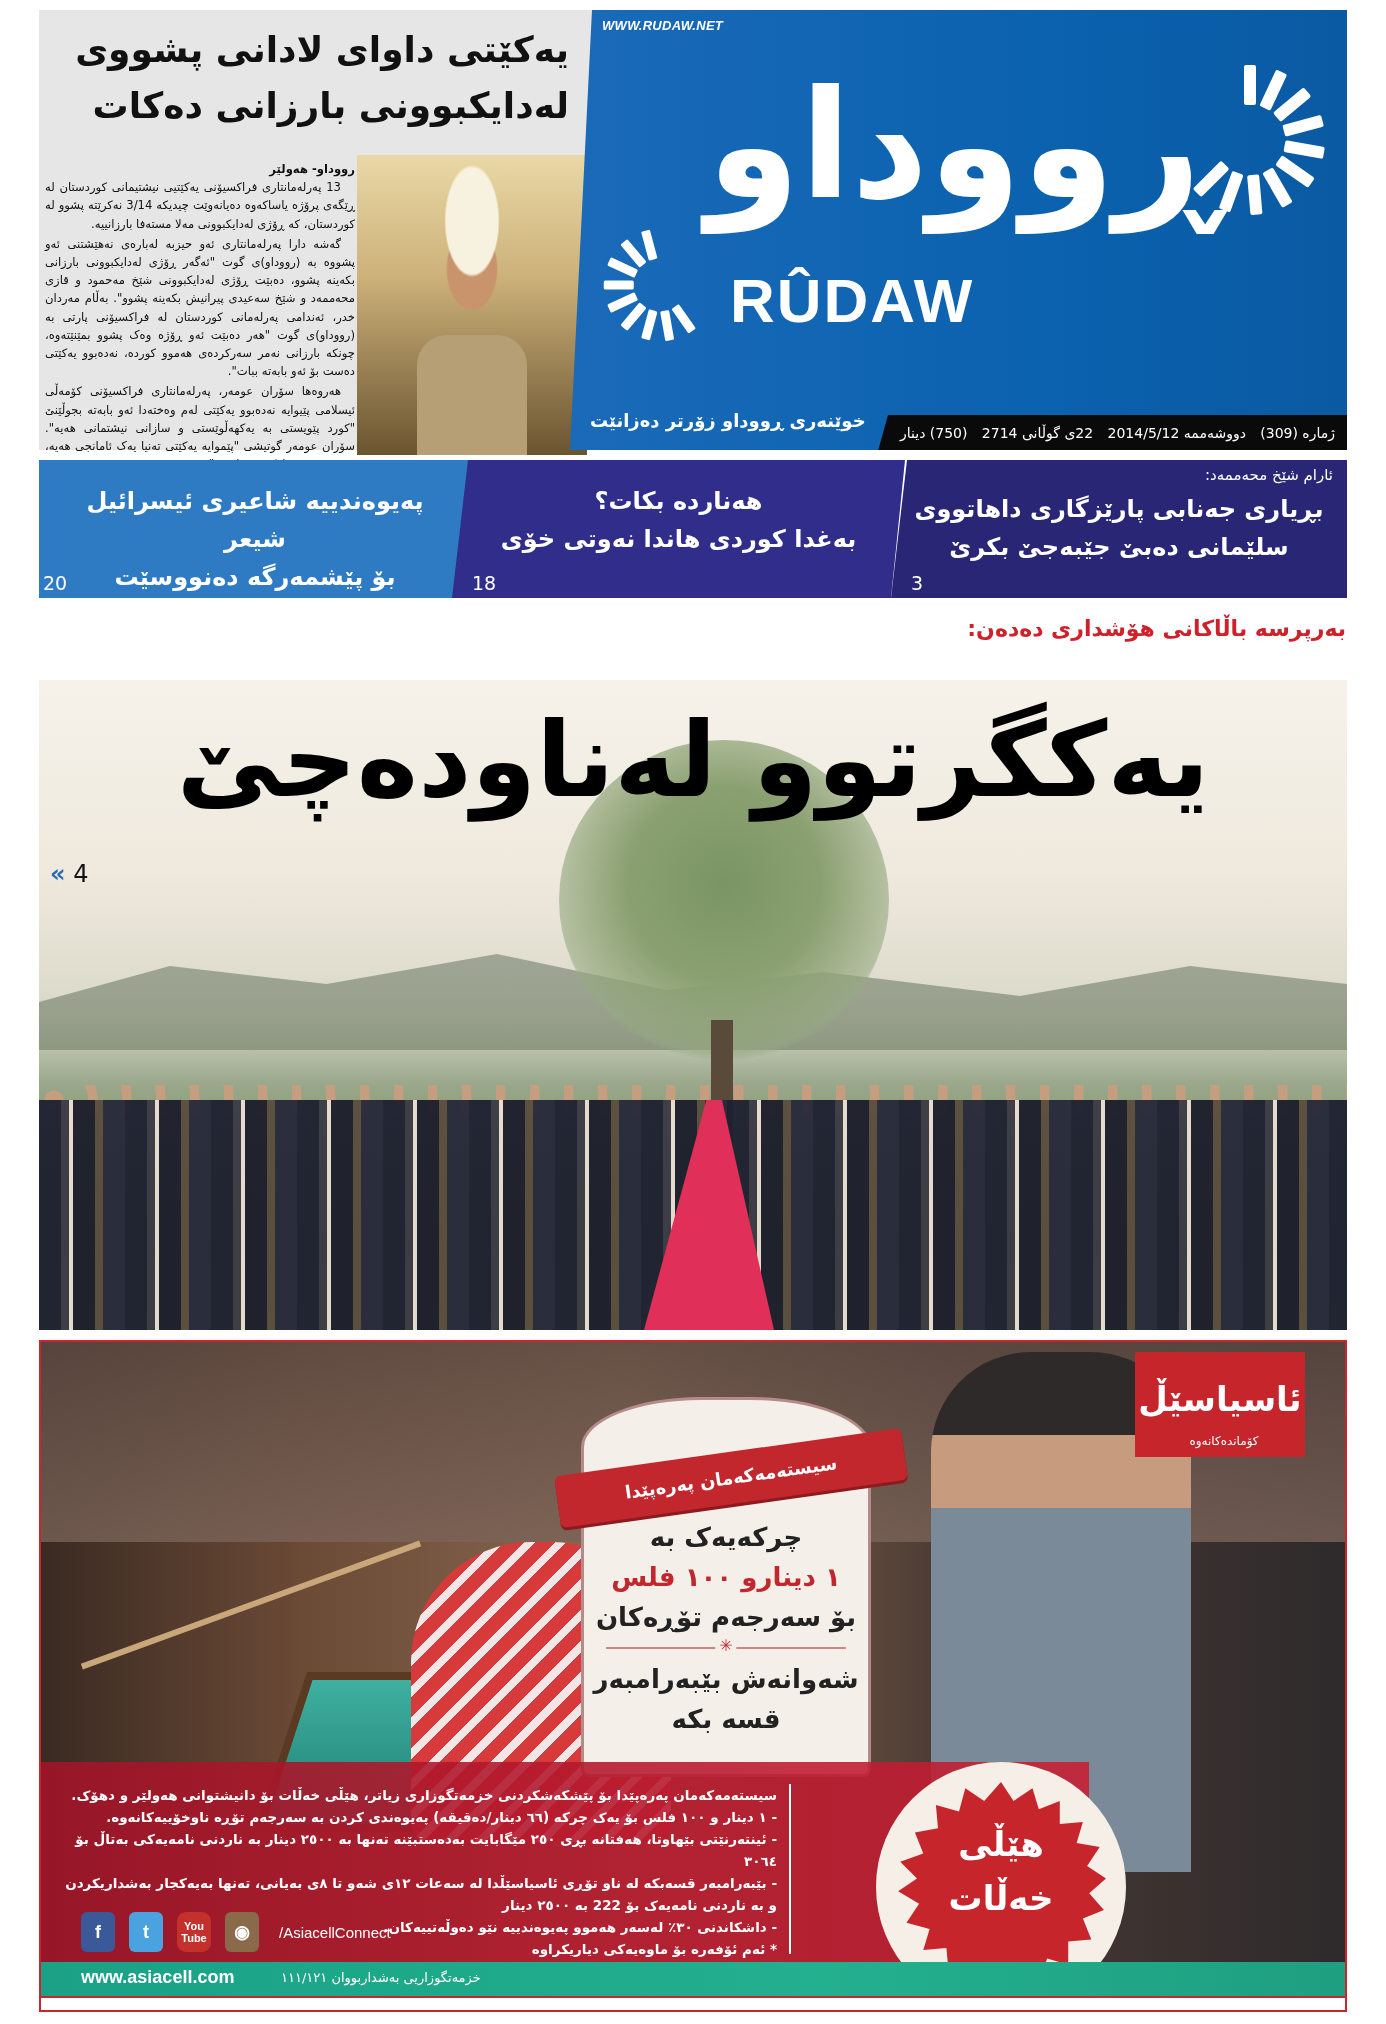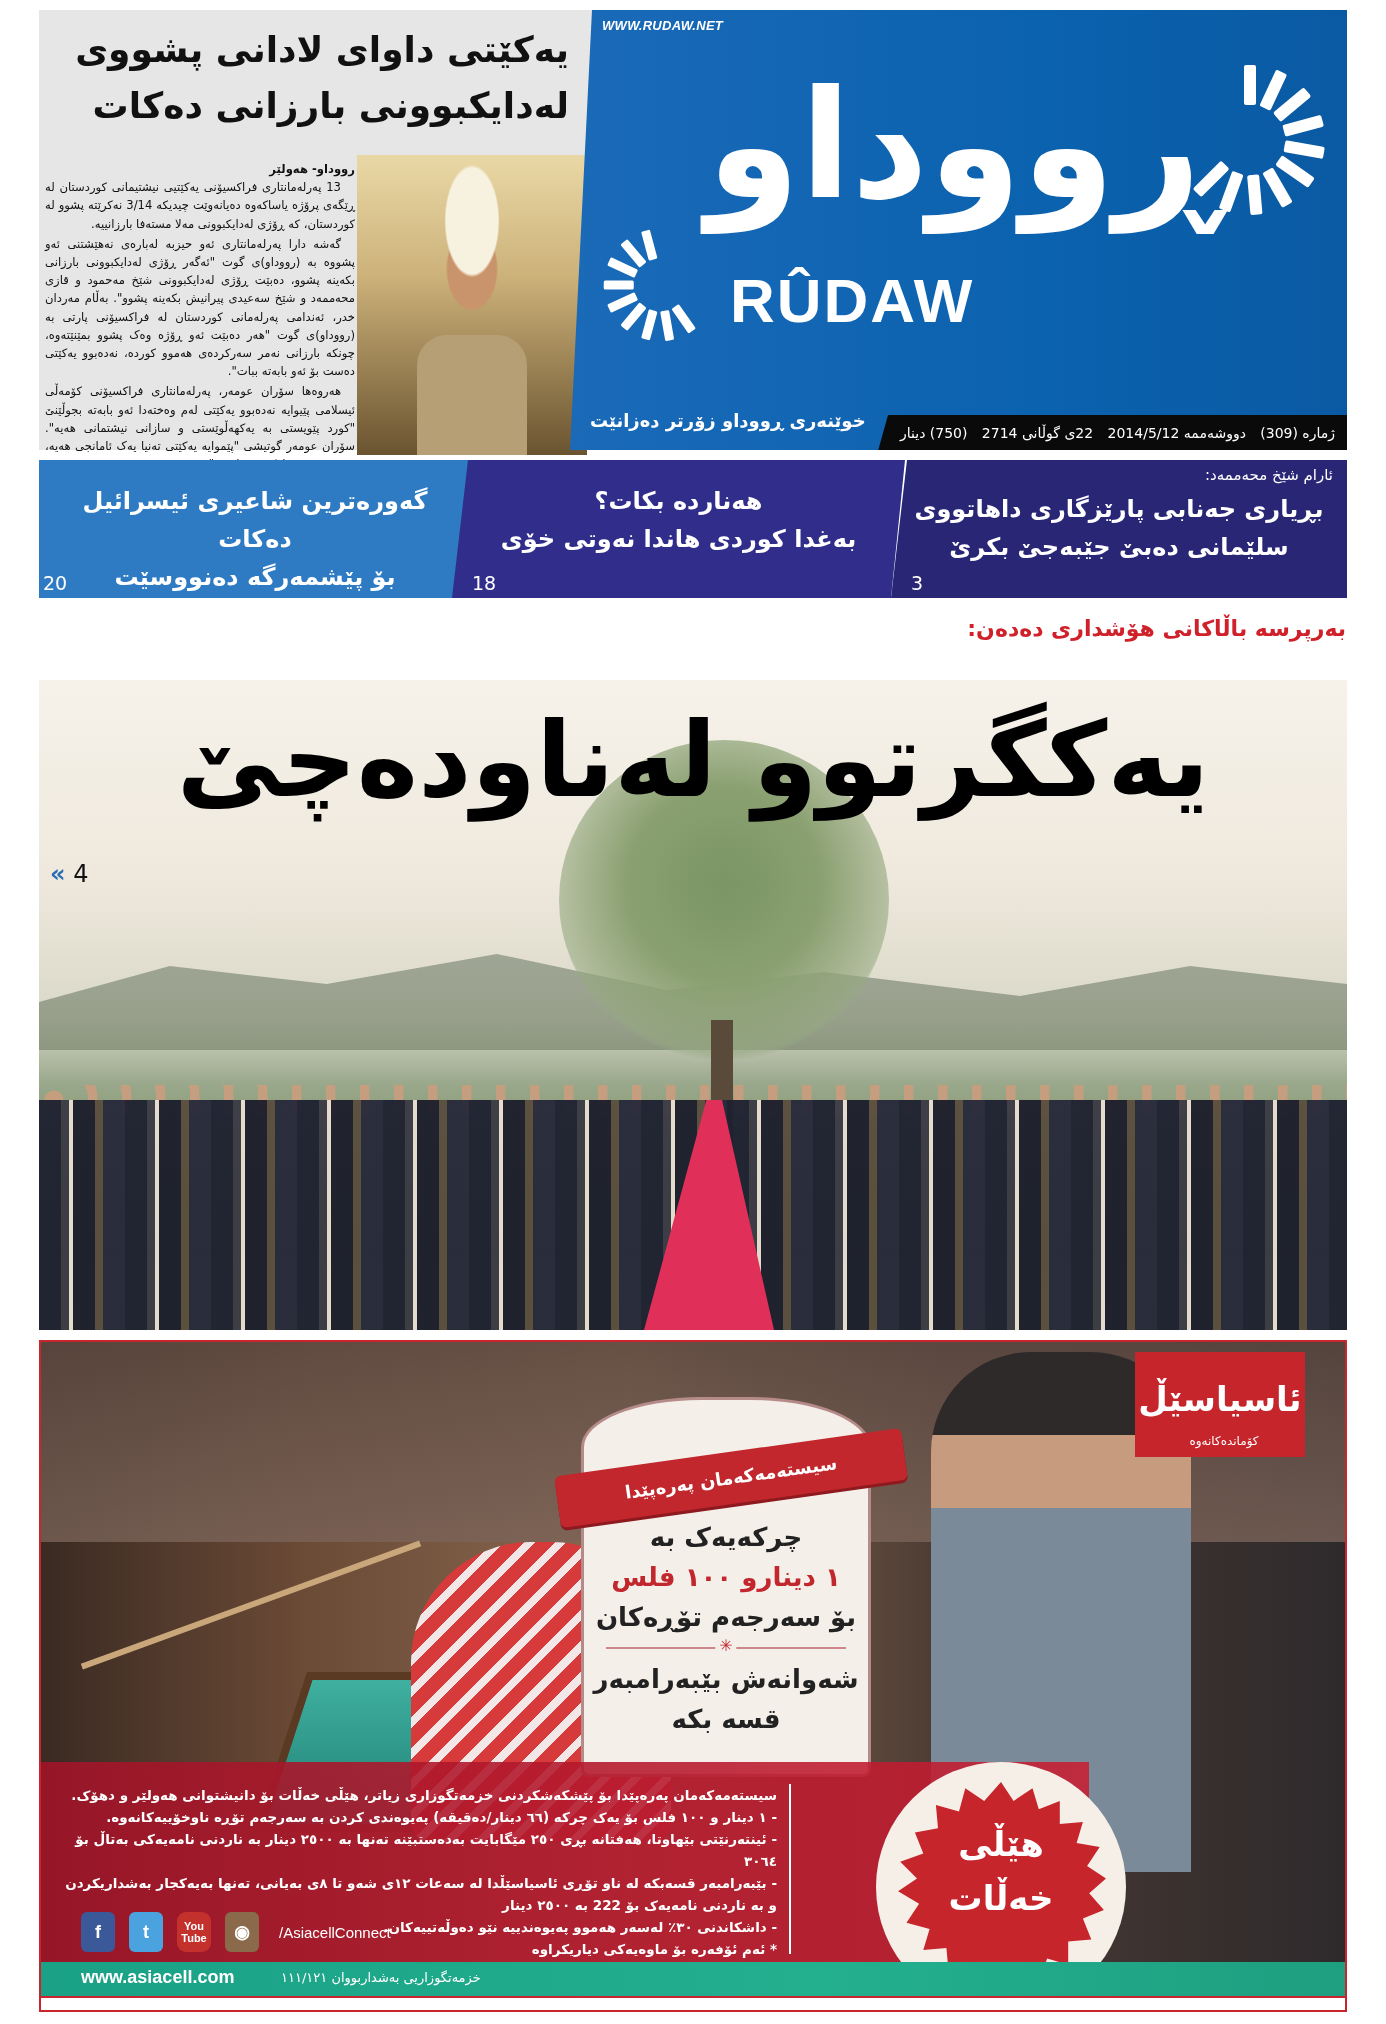--- a/index.html
+++ b/index.html
@@ -155,21 +155,21 @@
     <span>ژمارە (309)</span>
     <span>دووشەممە 2014/5/12</span>
     <span>22ی گوڵانی 2714</span>
     <span>(750) دینار</span>
   </div>
 </header>
 
 <section class="boxes">
   <div class="hbox hb1">
     <div class="hl rtl" style="top:22px;">
-      <div>گەورەترین شاعیری ئیسرائیل دەکات</div>
+      <div>پەیوەندییە شاعیری ئیسرائیل شیعر</div>
       <div>بۆ پێشمەرگە دەنووسێت</div>
     </div>
     <div class="pg">20</div>
   </div>
   <div class="hbox hb2">
     <div class="hl rtl" style="top:22px;">
       <div>هەناردە بکات؟</div>
       <div>بەغدا کوردی هاندا نەوتی خۆی</div>
     </div>
     <div class="pg">18</div>

